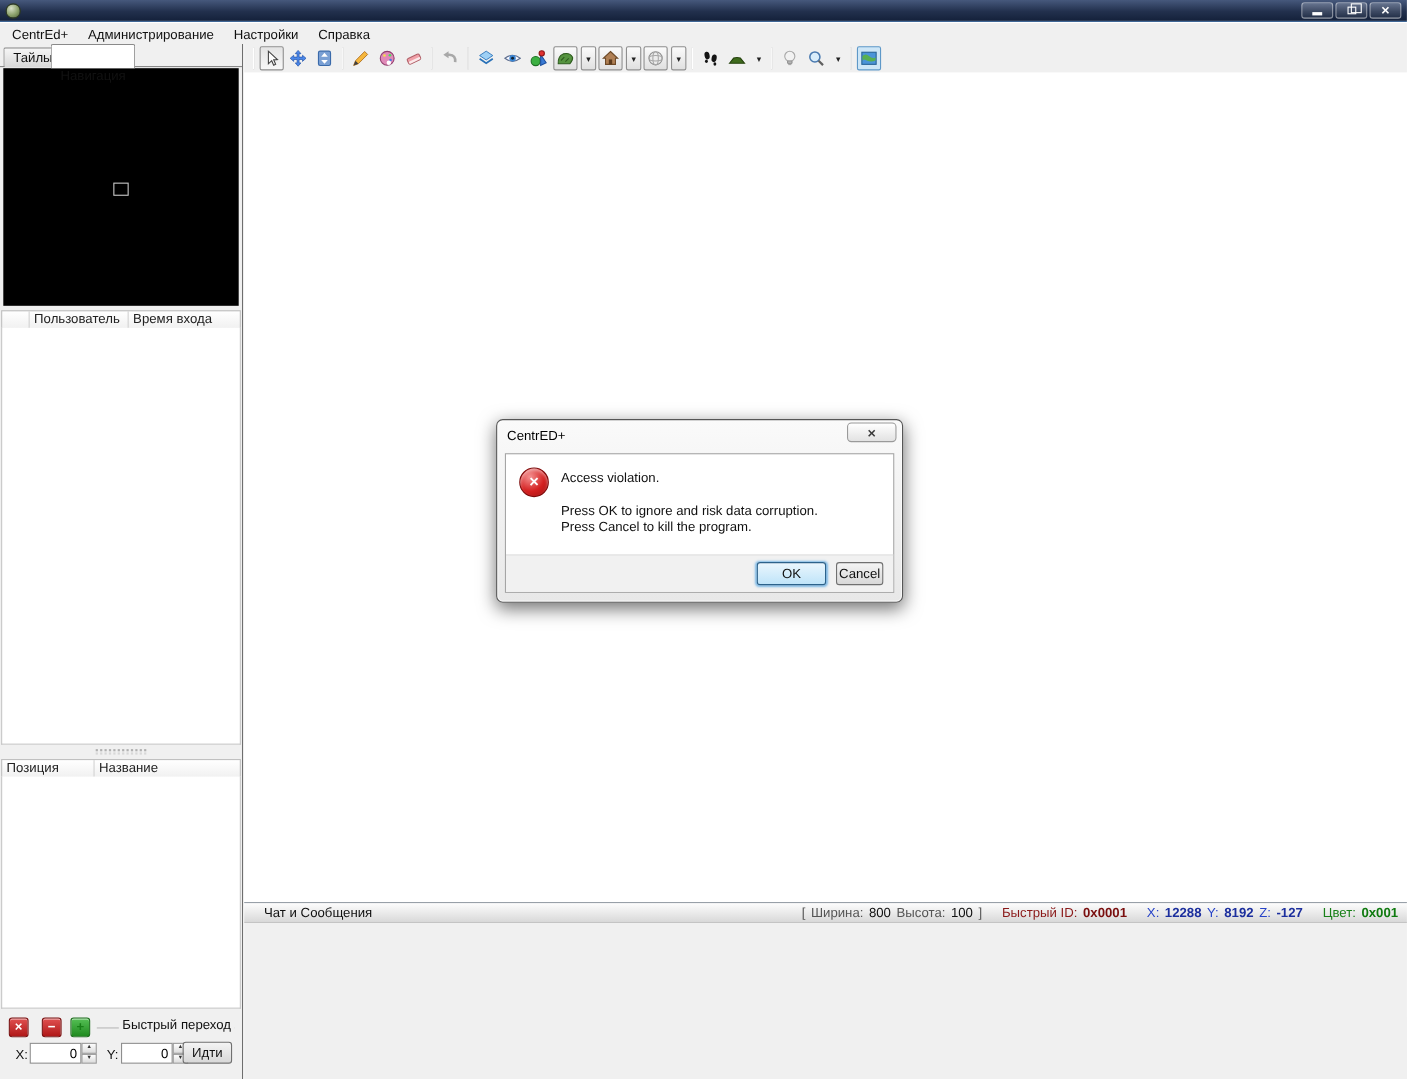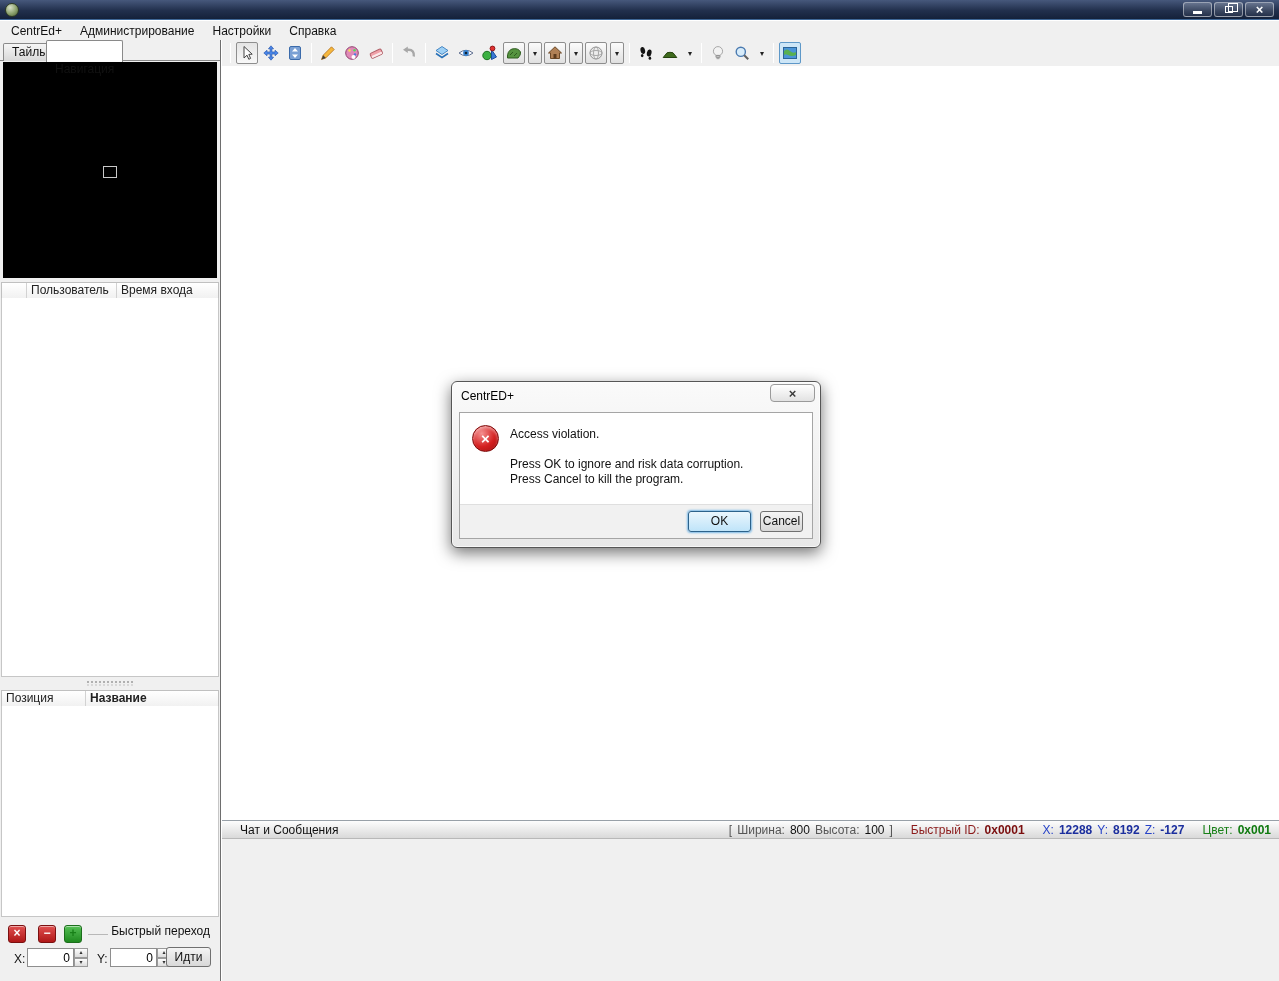--- a/index.html
+++ b/index.html
@@ -153,21 +153,21 @@
       <div class="hcell" style="flex:1; border-right:none;">Время входа</div>
     </div>
     <div class="grid-body users-body"></div>
 
     <div class="splitter">
       <div class="splitter-handle"></div>
     </div>
 
     <div class="grid-header pos-header">
       <div class="hcell" style="width:84px;">Позиция</div>
-      <div class="hcell" style="flex:1; border-right:none;font-weight:bold;">Название</div>
+      <div class="hcell" style="flex:1; border-right:none;">Название</div>
     </div>
     <div class="grid-body pos-body"></div>
 
     <div class="mini-btn" style="left:8px;"><span>×</span></div>
     <div class="mini-btn" style="left:38px;"><span>−</span></div>
     <div class="mini-btn green" style="left:64px;"><span>+</span></div>
     <div class="group-line"></div>
     <div class="group-label">Быстрый переход</div>
 
     <div class="qj-label" style="left:14px;">X:</div>

